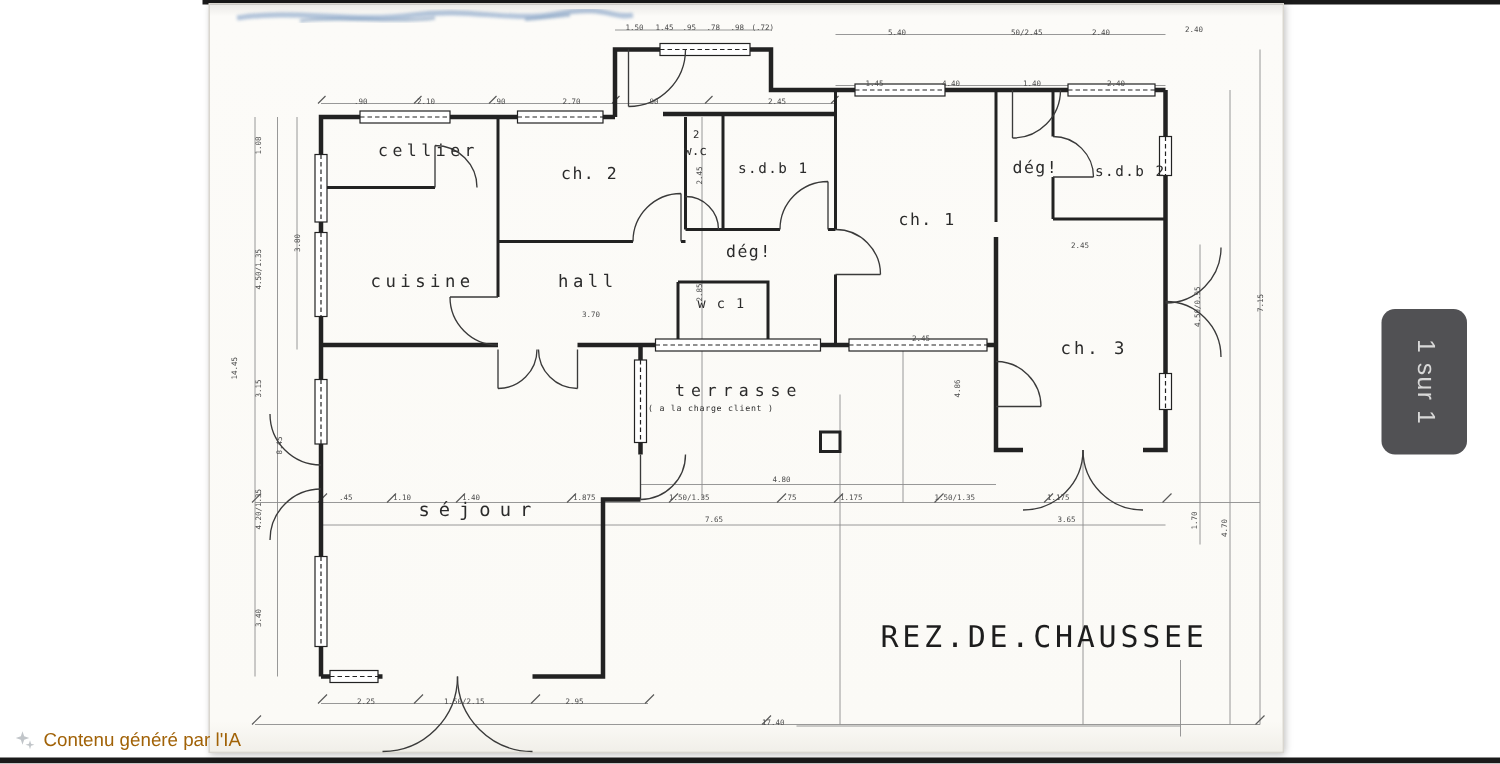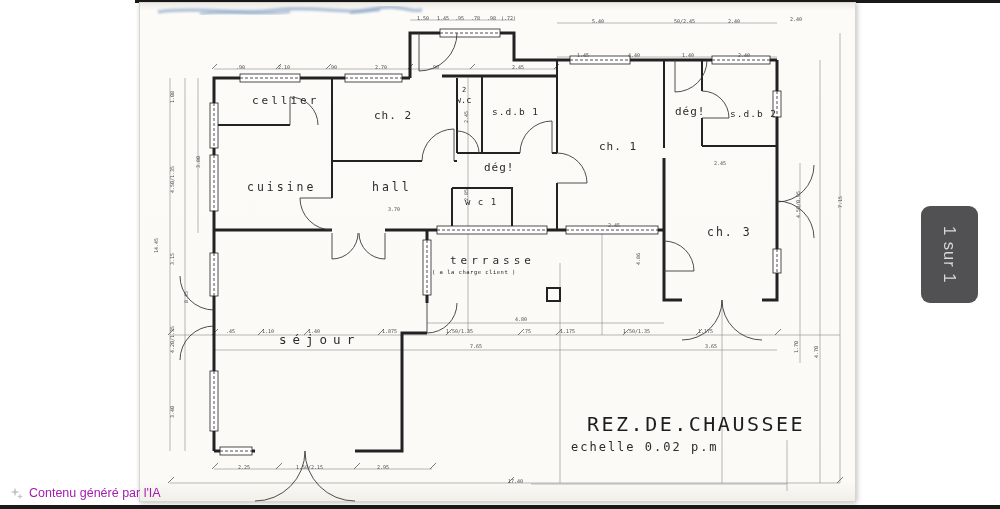--- a/index.html
+++ b/index.html
@@ -34,21 +34,21 @@
     background:#515154;border-radius:9px;
     display:flex;align-items:center;justify-content:center;
   }
   .page-badge span{
     writing-mode:vertical-rl;
     color:#d8d8d8;font-size:16.5px;letter-spacing:1px;white-space:nowrap;
   }
   .ai-attrib{
     position:absolute;left:10px;top:486px;
     display:flex;align-items:flex-end;gap:6px;
-    color:#a21caf;font-size:12.5px;
+    color:#a16207;font-size:12.5px;
   }
   .ai-attrib svg{position:static;flex:0 0 auto;}
 </style>
 </head>
 <body>
 
 <div class="scan-bar-top"></div>
 <div class="scan-bar-bottom"></div>
 
 <div class="page">
@@ -216,21 +216,20 @@
         <text x="344" y="168" font-size="11" letter-spacing="1" class="room">dég!</text>
         <text x="325" y="202" font-size="9" letter-spacing="1" class="room">w c 1</text>
         <text x="310" y="261" font-size="11" letter-spacing="4" class="room">terrasse</text>
         <text x="292" y="271" font-size="5.5" letter-spacing="0.5" class="room">( a la charge client )</text>
         <text x="567" y="233" font-size="11.5" letter-spacing="2" class="room">ch. 3</text>
         <text x="139" y="341" font-size="12.5" letter-spacing="6" class="room">séjour</text>
       </g>
   </svg>
 
   <div class="plan-title">REZ.DE.CHAUSSEE</div>
-  <div class="plan-subtitle">echelle 0.02 p.m</div>
 </div>
 
 <div class="page-badge">
   <span>1 sur 1</span>
 </div>
 
 <div class="ai-attrib">
   <svg width="13" height="13" viewBox="0 0 13 13">
     <path d="M5,0.5 L6.1,3.9 L9.5,5 L6.1,6.1 L5,9.5 L3.9,6.1 L0.5,5 L3.9,3.9 Z" fill="#c1c5c9"></path>
     <path d="M10,6.5 L10.7,8.8 L13,9.5 L10.7,10.2 L10,12.5 L9.3,10.2 L7,9.5 L9.3,8.8 Z" fill="#c1c5c9"></path>

